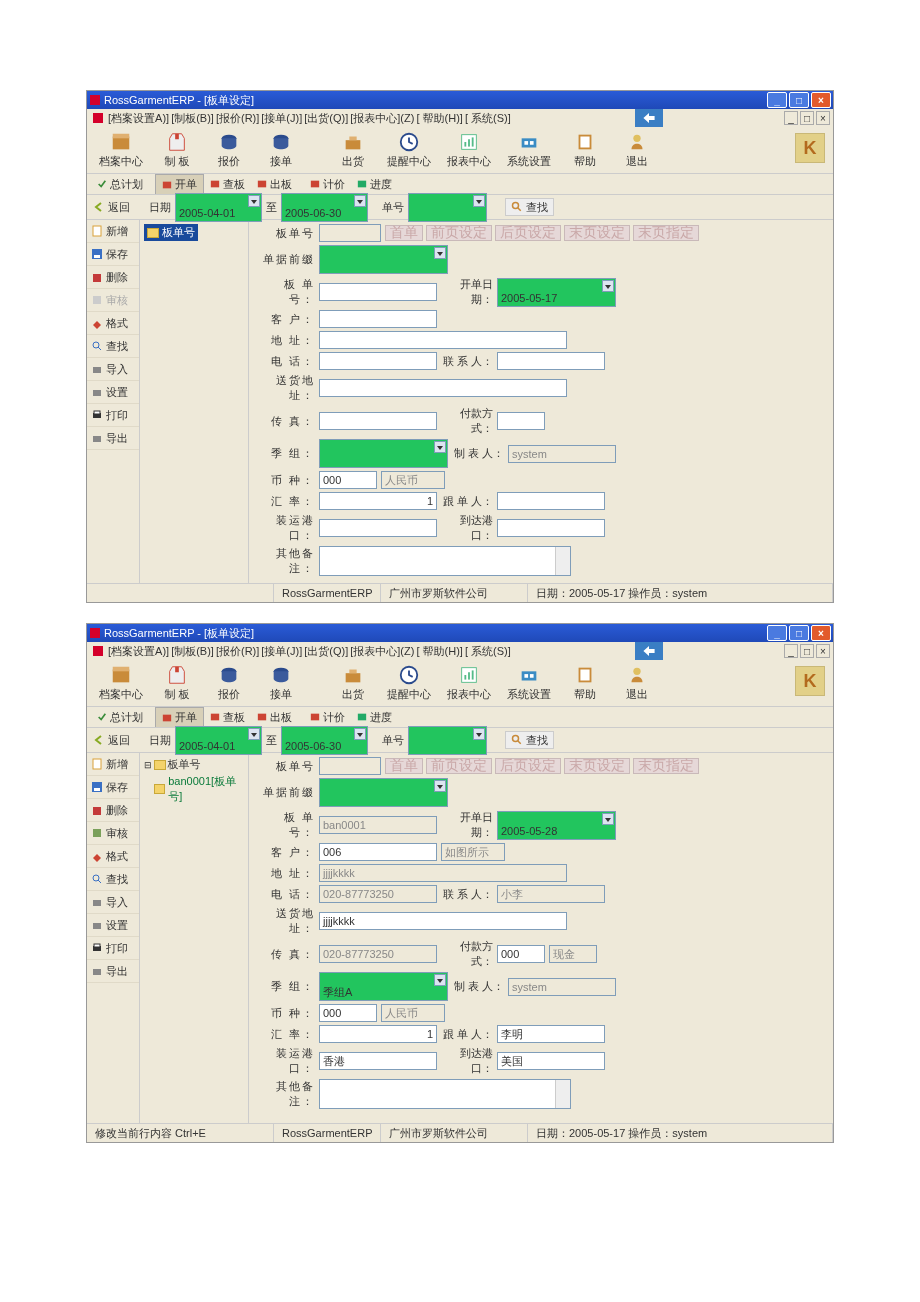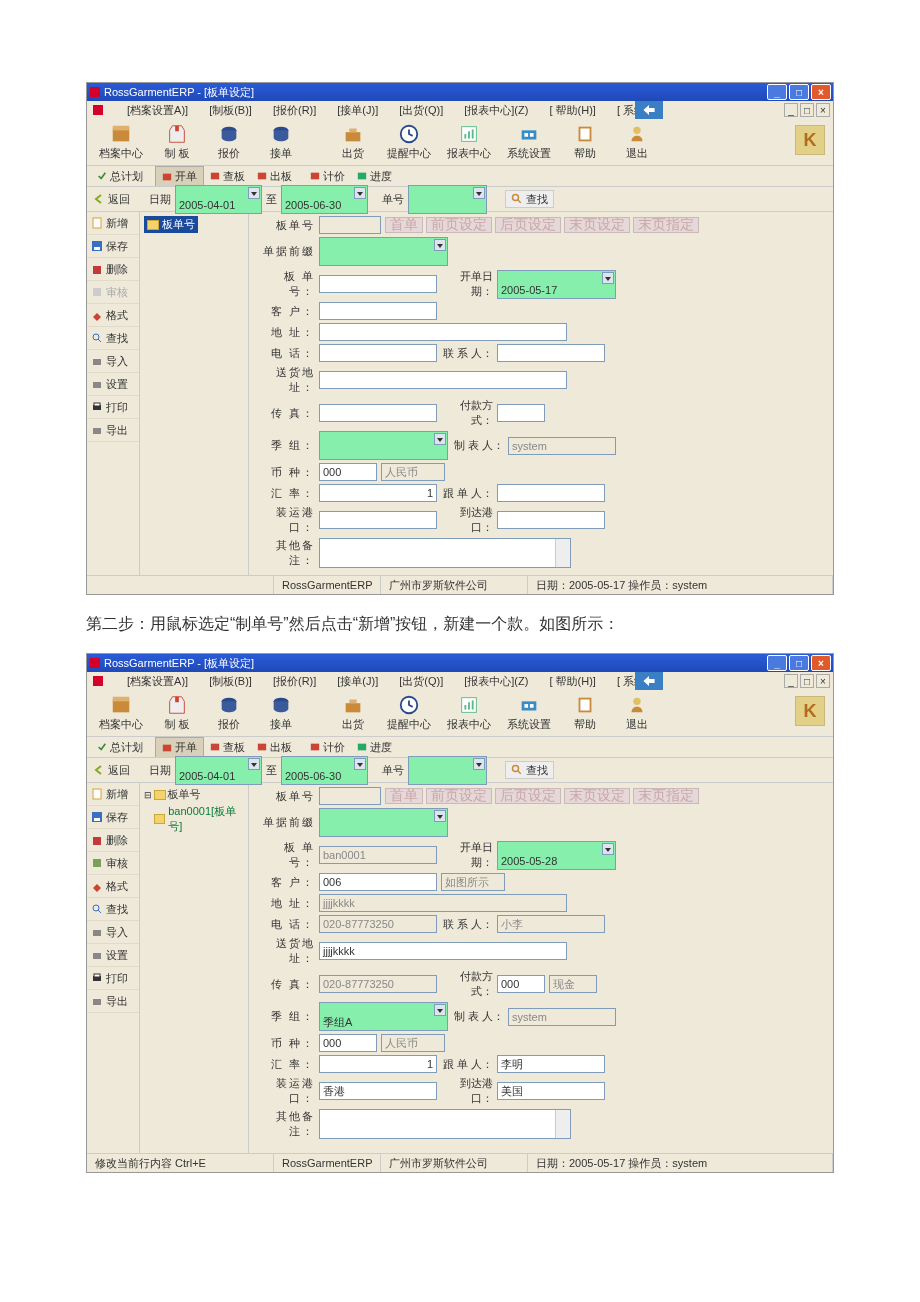--- a/index.html
+++ b/index.html
@@ -1,39 +1,39 @@
 <!DOCTYPE html>
 <html><head>
 <meta charset="utf-8">
 <style>
 body{margin:0;font-family:"SimSun","Microsoft YaHei",sans-serif;font-size:14px;background:#fff;color:#333;width:920px}
 .page{padding:70px 86px 40px 86px}
-.shot{border:1px solid #999;margin:12px 0}
+.shot{border:1px solid #999;margin:20px 0}
 .titlebar{background:linear-gradient(#2a5bd7,#1f49b8);height:18px;display:flex;align-items:center;color:#fff;font-size:11px;padding:0 3px;position:relative}
 .titlebar .t-icon{width:10px;height:10px;background:#d4002a;margin-right:4px}
 .winbtns{position:absolute;right:2px;top:1px;display:flex;gap:2px}
 .winbtns span{width:18px;height:14px;display:flex;align-items:center;justify-content:center;font-size:10px;font-weight:bold;border:1px solid #fff;border-radius:2px}
 .winbtns .min,.winbtns .max{background:#4a7ae0;color:#fff}
 .winbtns .close{background:#e25a2b;color:#fff}
-.menubar{background:#eee9d9;height:18px;display:flex;align-items:center;font-size:11px;padding-left:6px;gap:21px;position:relative}
+.menubar{background:#eee9d9;height:18px;display:flex;align-items:center;font-size:11px;padding-left:6px;gap:2px;position:relative}
 .menubar span{color:#333}
 .logo{position:absolute;right:170px;top:0;width:28px;height:18px;background:#3a7ec4;display:flex;align-items:center;justify-content:center}
 .logo svg{width:14px;height:14px}
 .subwin{position:absolute;right:3px;top:2px;display:flex;gap:2px;font-size:10px;color:#666}
 .subwin span{width:12px;height:12px;border:1px solid #aaa;display:flex;align-items:center;justify-content:center}
 .toolbar{background:#eee9d9;height:42px;display:flex;align-items:center;padding:2px 4px;gap:0;position:relative}
 .tbtn{display:flex;flex-direction:column;align-items:center;font-size:11px;padding:2px 8px;min-width:36px}
 .tbtn .ic{width:22px;height:22px;margin-bottom:1px}
 .klogo{position:absolute;right:8px;top:6px;width:28px;height:28px;background:#e2d088;display:flex;align-items:center;justify-content:center;font-weight:bold;color:#b36b1e;font-size:18px;border:1px solid #c9b877}
 .tabbar{background:#eee9d9;height:20px;display:flex;align-items:center;border-top:1px solid #ccc;border-bottom:1px solid #ccc;padding-left:4px;font-size:11px}
 .tabbar .tab{padding:2px 6px;display:flex;align-items:center;gap:3px}
 .tabbar .sel{background:#d8d0b8;border:1px solid #aaa;border-bottom:none}
 .tabic{width:10px;height:10px}
 .filterbar{background:#eee9d9;height:24px;display:flex;align-items:center;font-size:11px;padding-left:6px;gap:4px;border-bottom:1px solid #ccc}
-.cbx{border:1px solid #7f9db9;background:#86efac;height:16px;padding:11px 14px 0 3px;font-size:11px;position:relative;display:inline-flex;align-items:center}
+.cbx{border:1px solid #7f9db9;background:#22c55e;height:16px;padding:11px 14px 0 3px;font-size:11px;position:relative;display:inline-flex;align-items:center}
 .cbx::after{content:"";position:absolute;right:1px;top:1px;width:12px;height:12px;background:#dce4f0;border:1px solid #7f9db9;box-sizing:border-box}
 .cbx::before{content:"";position:absolute;right:4px;top:6px;border-left:3px solid transparent;border-right:3px solid transparent;border-top:4px solid #333;z-index:1}
 .inp{border:1px solid #7f9db9;background:#fff;height:16px;padding:0 3px;font-size:11px;display:inline-flex;align-items:center}
 .ro{background:#eee9d9;color:#888}
 .body{display:flex;background:#eee9d9;min-height:360px}
 .sidebar{width:52px;border-right:1px solid #ccc;background:#eee9d9}
 .sbtn{height:18px;display:flex;align-items:center;gap:3px;font-size:11px;padding:2px 4px;border-bottom:1px solid #e0dac8}
 .sic{width:12px;height:12px;flex-shrink:0}
 .tree{width:100px;border-right:1px solid #ccc;padding:4px;font-size:11px}
 .tree .folder{background:#194a9c;color:#fff;padding:1px 3px;display:inline-flex;align-items:center;gap:3px}
@@ -394,21 +394,20 @@
   </div>
  </div>
  <div class="statusbar">
   <div class="cell" style="width:170px"></div>
   <div class="cell" style="width:90px">RossGarmentERP</div>
   <div class="cell" style="width:130px">广州市罗斯软件公司</div>
   <div class="cell" style="flex:1">日期：2005-05-17 操作员：system</div>
  </div>
 </div>
 
-<div class="paras">第二步：用鼠标选定“制单号”然后点击“新增”按钮，新建一个款。如图所示：</div>
 
 <div class="shot">
  <div class="titlebar">
   <div class="t-icon"></div>
   <span>RossGarmentERP - [板单设定]</span>
   <div class="winbtns">
    <span class="min">_</span>
    <span class="max">□</span>
    <span class="close">×</span>
   </div>

